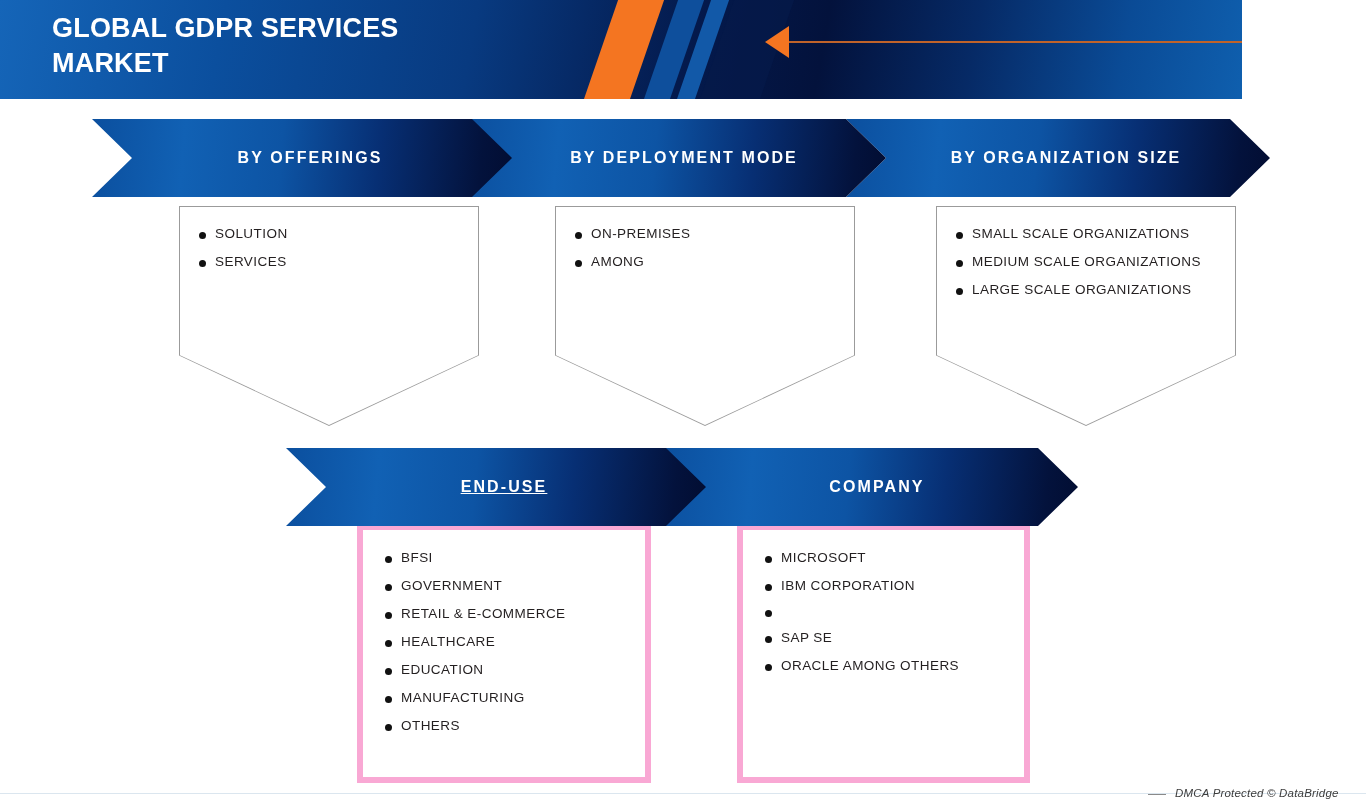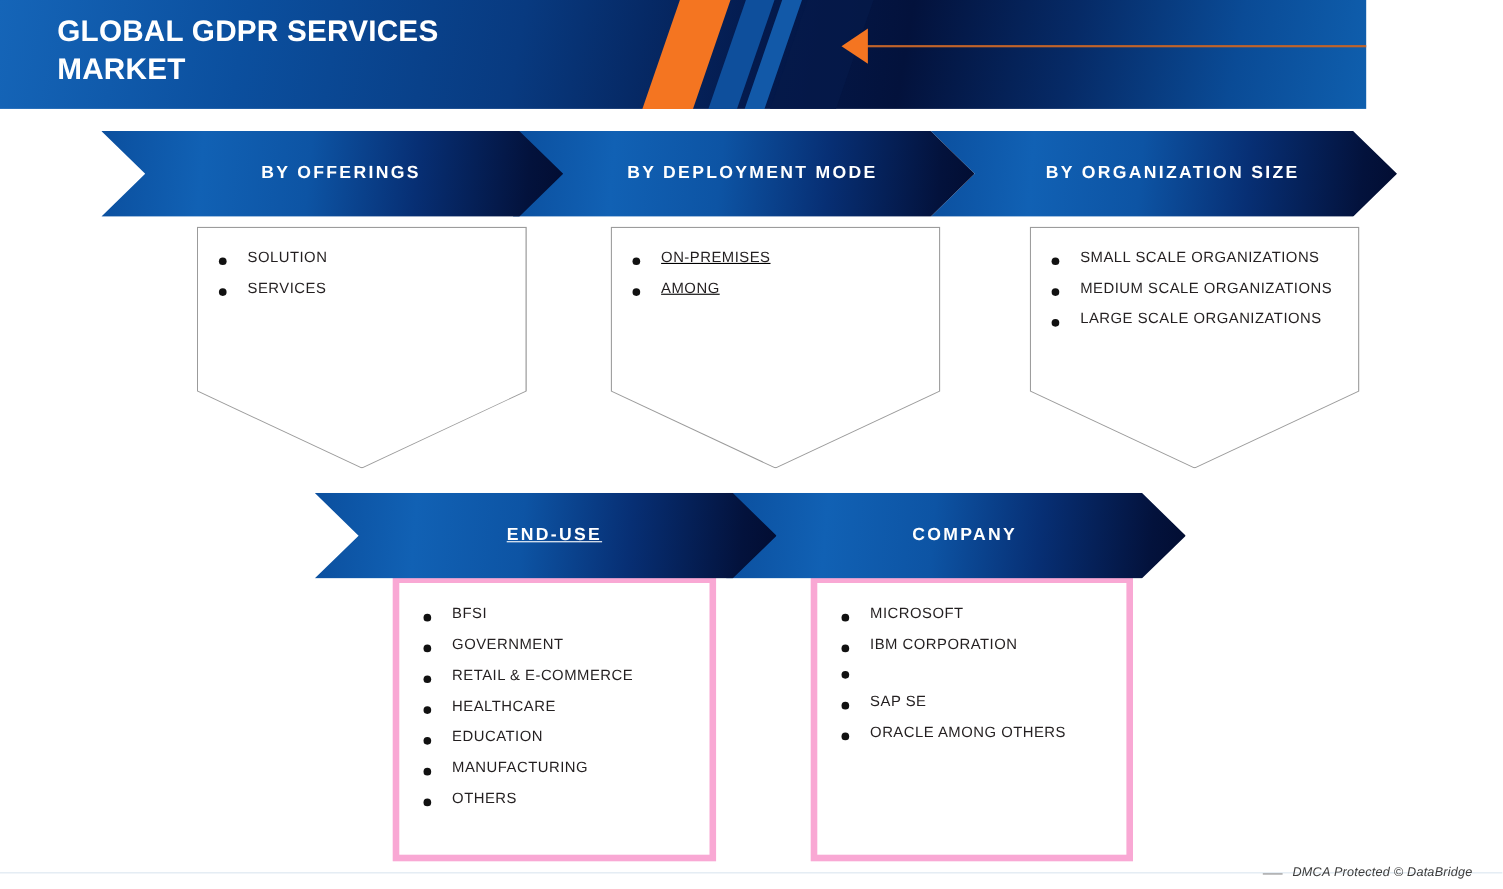--- a/index.html
+++ b/index.html
@@ -113,27 +113,26 @@
   .pb-list {
     position: absolute;
     left: 0; top: 0;
     width: 100%;
     padding: 20px 0 0 0;
     box-sizing: border-box;
   }
 
   .bullet-row {
     display: flex;
-    align-items: flex-end;
+    align-items: center;
     margin-bottom: 13px;
     color: #231f20;
     font-size: 13.5px;
     letter-spacing: .45px;
     line-height: 15px;
-    gap: 10px;
   }
   .bullet-dot {
     flex: 0 0 auto;
     width: 7px; height: 7px;
     border-radius: 50%;
     background: #111111;
     margin-top: 4px;
     margin-right: 9px;
   }
   .bullet-txt { white-space: pre-line; }
@@ -195,21 +194,21 @@
     <div class="bullet-row">
       <div class="bullet-dot"></div>
       <div class="bullet-txt">SERVICES</div>
     </div>
   </div>
 </div>
 
 <div class="pbox pointed" style="left:555px; top:206px; width:300px; height:220px;">
   <div class="pb-shape"></div>
   <div class="pb-fill"></div>
-  <div class="pb-list" style="padding-left:20px; padding-right:14px;text-decoration:underline;">
+  <div class="pb-list" style="padding-left:20px; padding-right:14px;">
     <div class="bullet-row">
       <div class="bullet-dot"></div>
       <div class="bullet-txt">ON-PREMISES</div>
     </div>
     <div class="bullet-row">
       <div class="bullet-dot"></div>
       <div class="bullet-txt">AMONG</div>
     </div>
   </div>
 </div>

